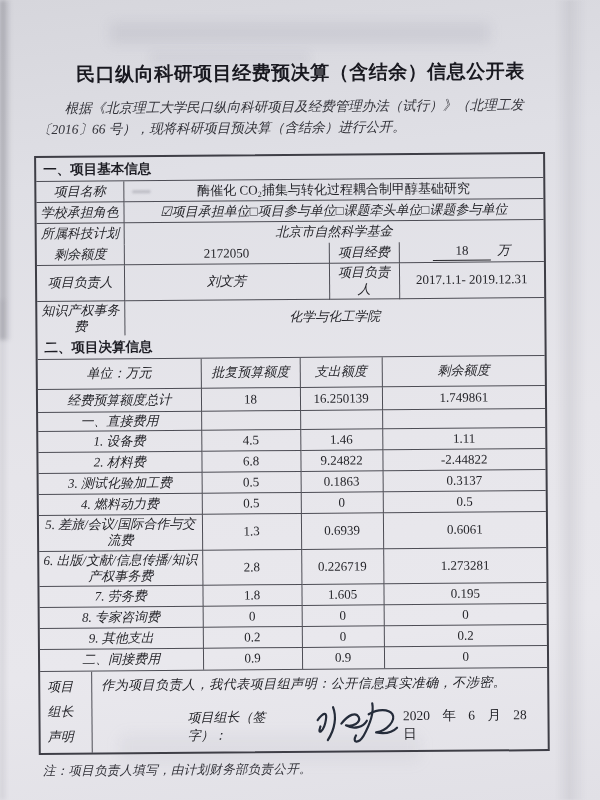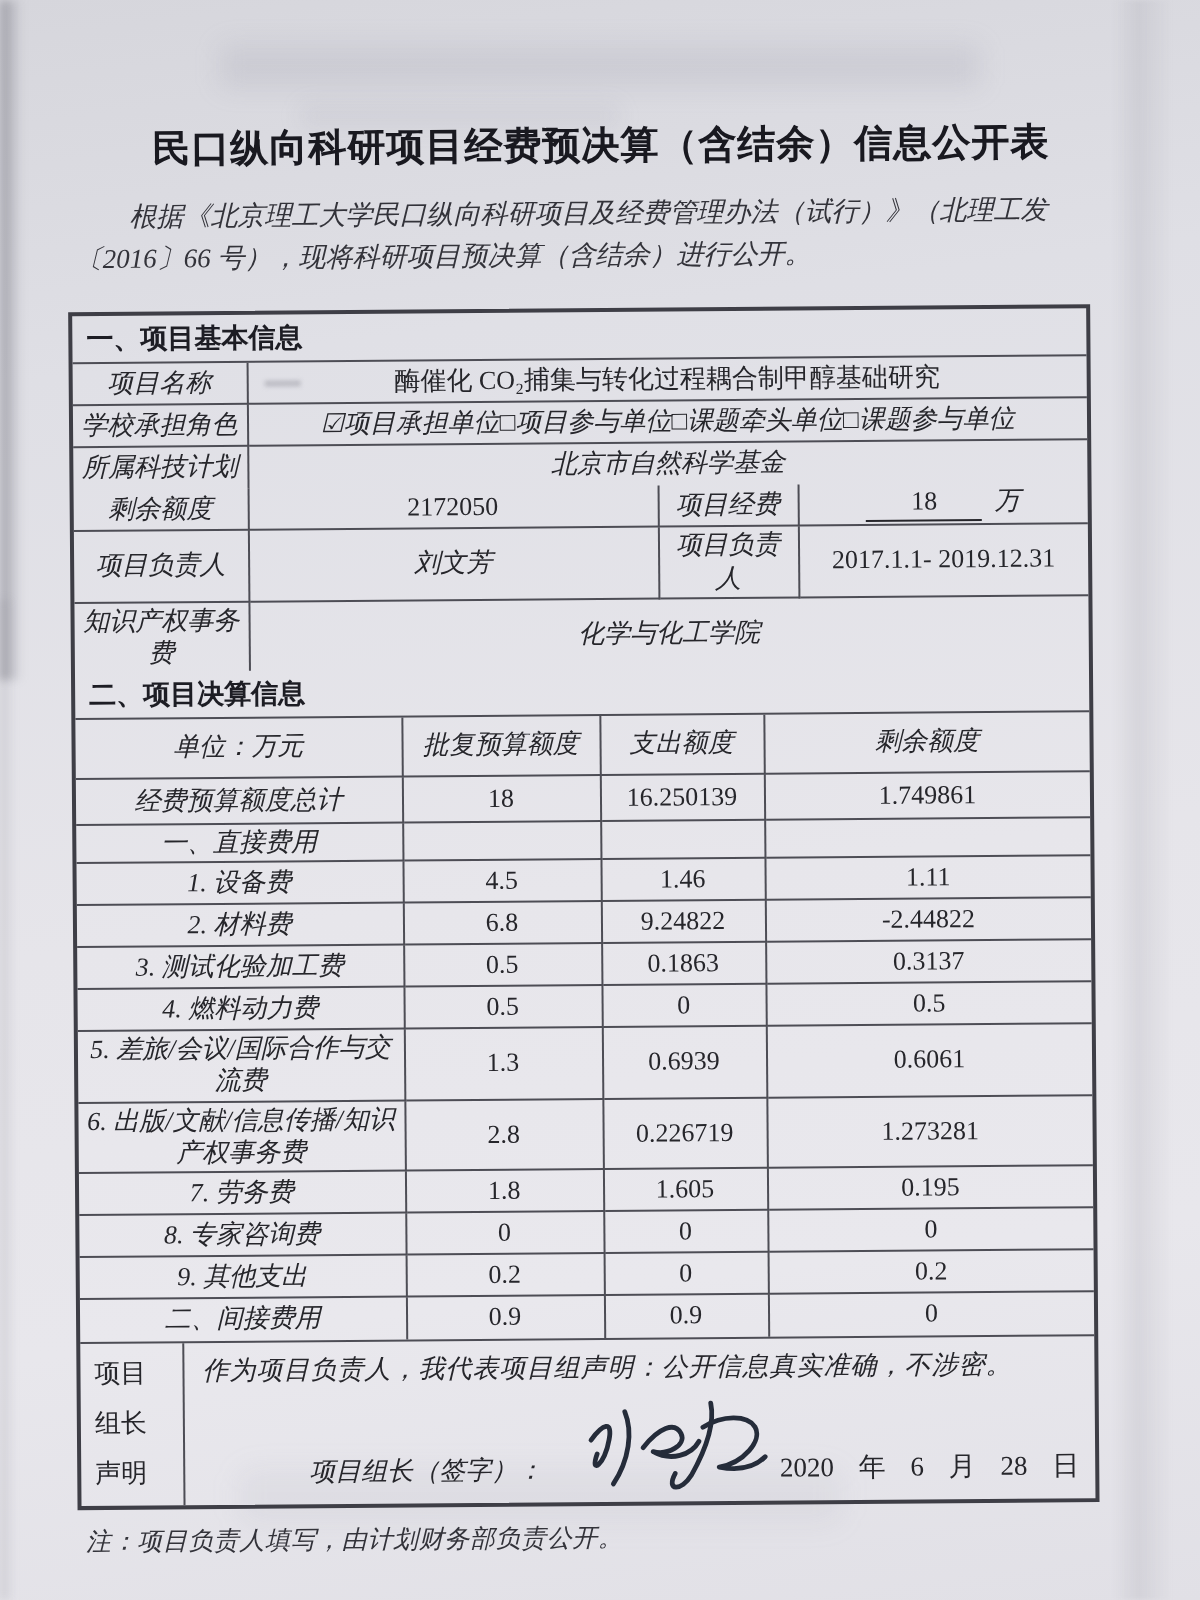--- a/index.html
+++ b/index.html
@@ -94,29 +94,29 @@
   .group-row td{height:18px;}
   .fee-label{text-align:left;padding-left:5px;font-style:italic;}
   .left-pad{text-align:left;padding-left:6px;}
   .u-line{display:inline-block;min-width:58px;border-bottom:1px solid var(--ink);text-align:center;padding:0 4px;}
   .funds-unit{margin-left:6px;}
   
   .decl{display:flex;min-height:82px;border-top:1px solid var(--line);}
   .decl-side{
     width:52px;flex:0 0 52px;border-right:1px solid var(--line);
     display:flex;flex-direction:column;justify-content:center;gap:7px;
-    padding-left:7px;font-size:13px;
+    padding-left:7px;font-size:13px;font-style:italic;
   }
   .decl-main{flex:1;position:relative;padding:5px 8px 6px 9px;}
   .decl-statement{font-size:13px;font-style:italic;letter-spacing:.5px;}
   .decl-signrow{
     position:absolute;left:62px;right:8px;bottom:7px;
     display:flex;align-items:flex-end;font-size:13px;
   }
-  .sign-label{font-style:italic;}
+  .sign-label{font-style:italic;margin-left:33px;}
   .signature{position:relative;margin:-34px 0 -8px 14px;}
   .decl-date{margin-left:auto;word-spacing:9px;font-size:13.5px;}
   .footnote{margin:8px 0 0 4px;font-size:12.5px;font-style:italic;color:var(--ink-soft);letter-spacing:.3px;}
   .smudge{display:inline-block;position:absolute;left:8px;top:9px;width:18px;height:3px;
     background:rgba(120,120,132,.35);filter:blur(1px);}
 </style>
 </head>
 <body>
 
 <div class="screenshot">

